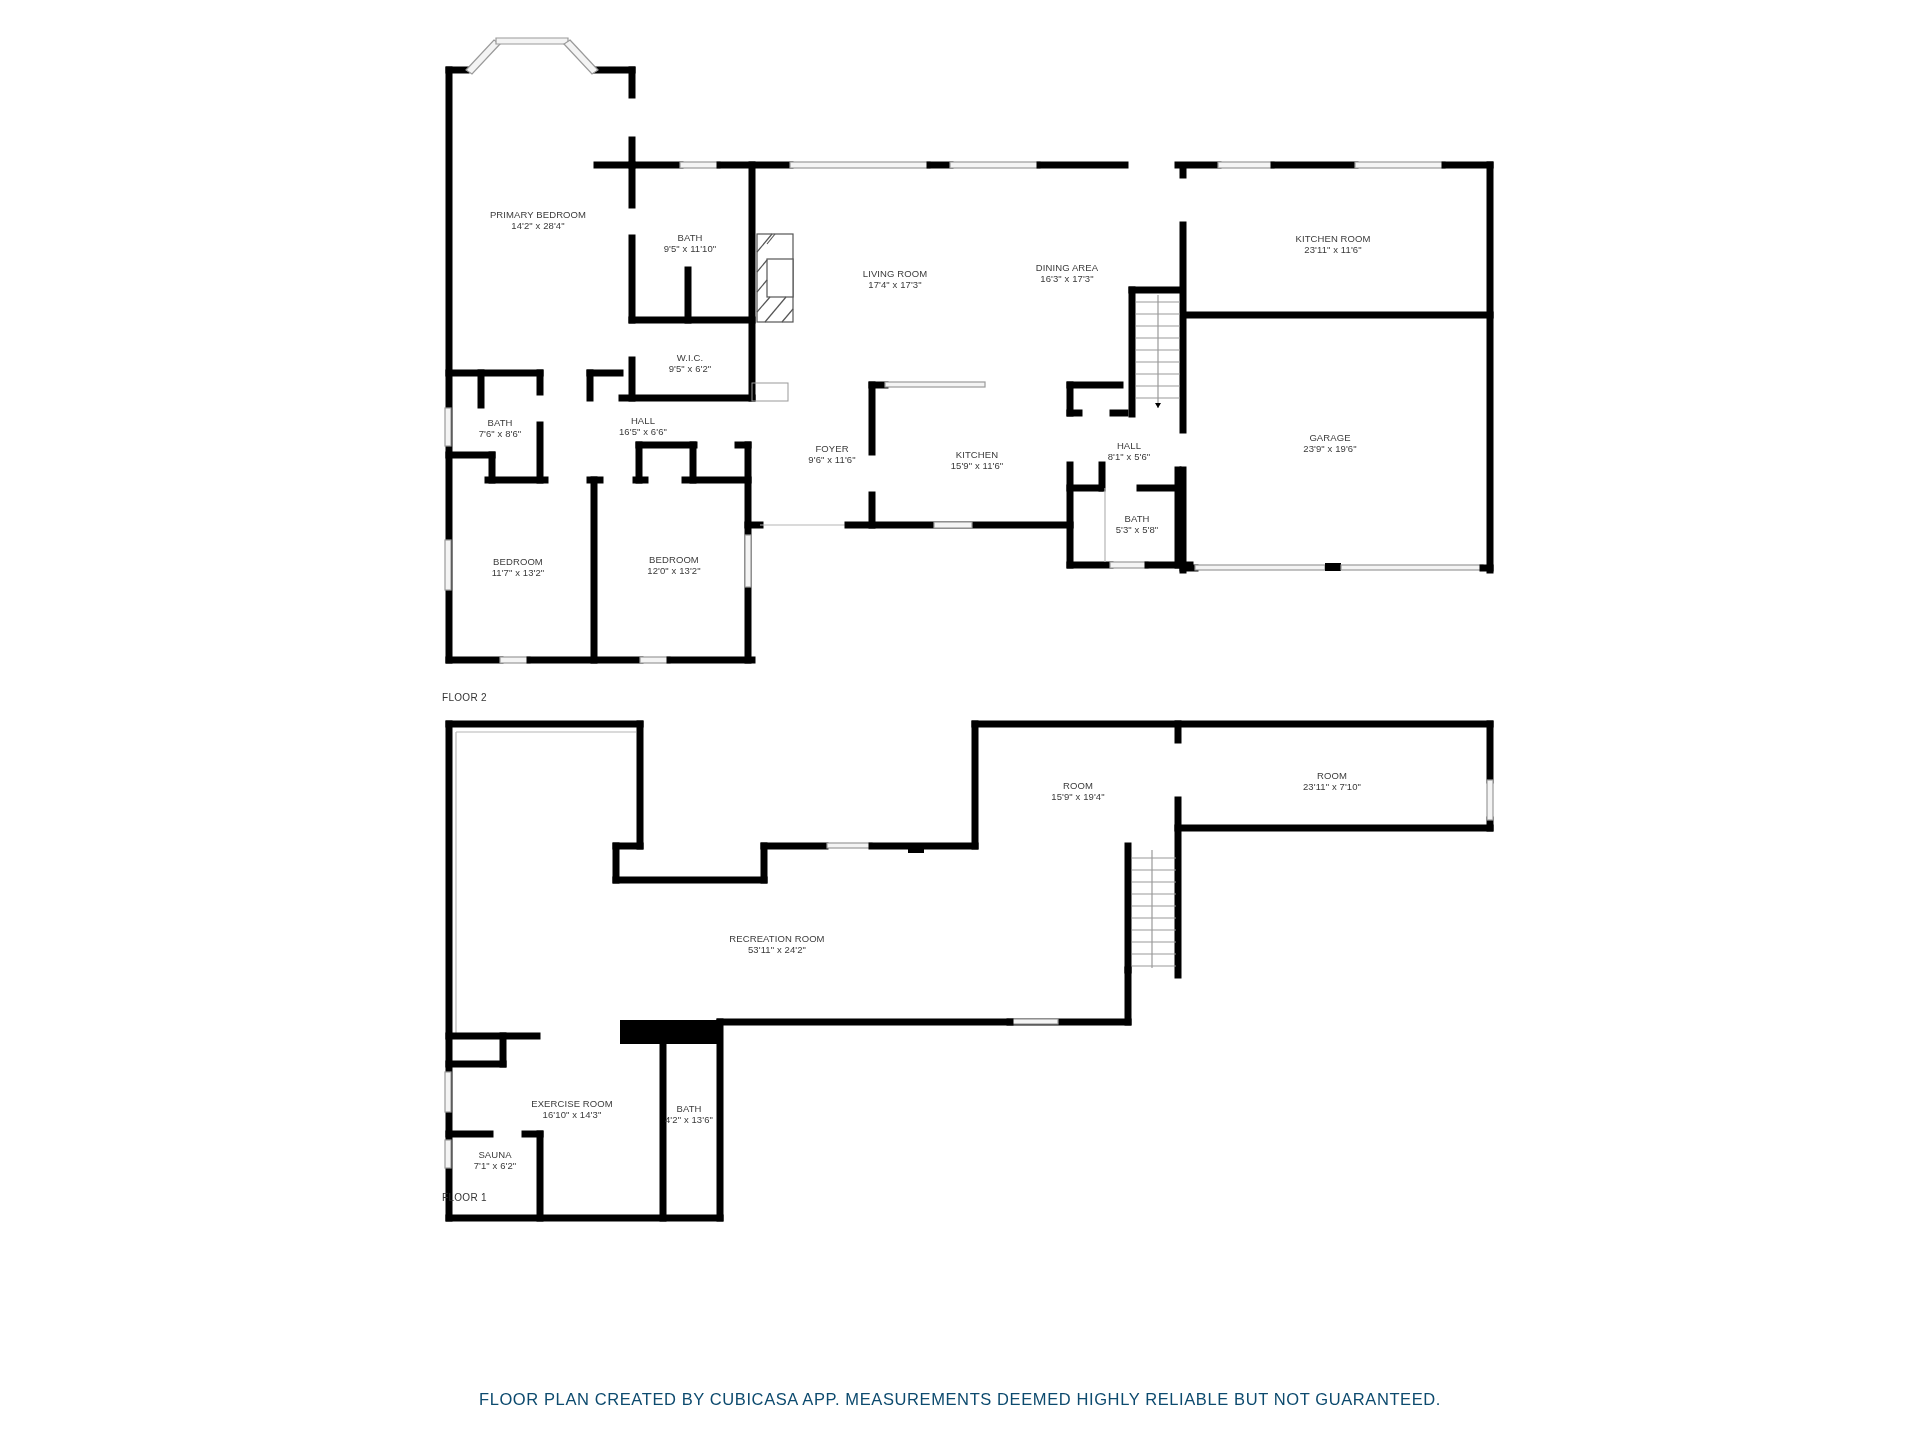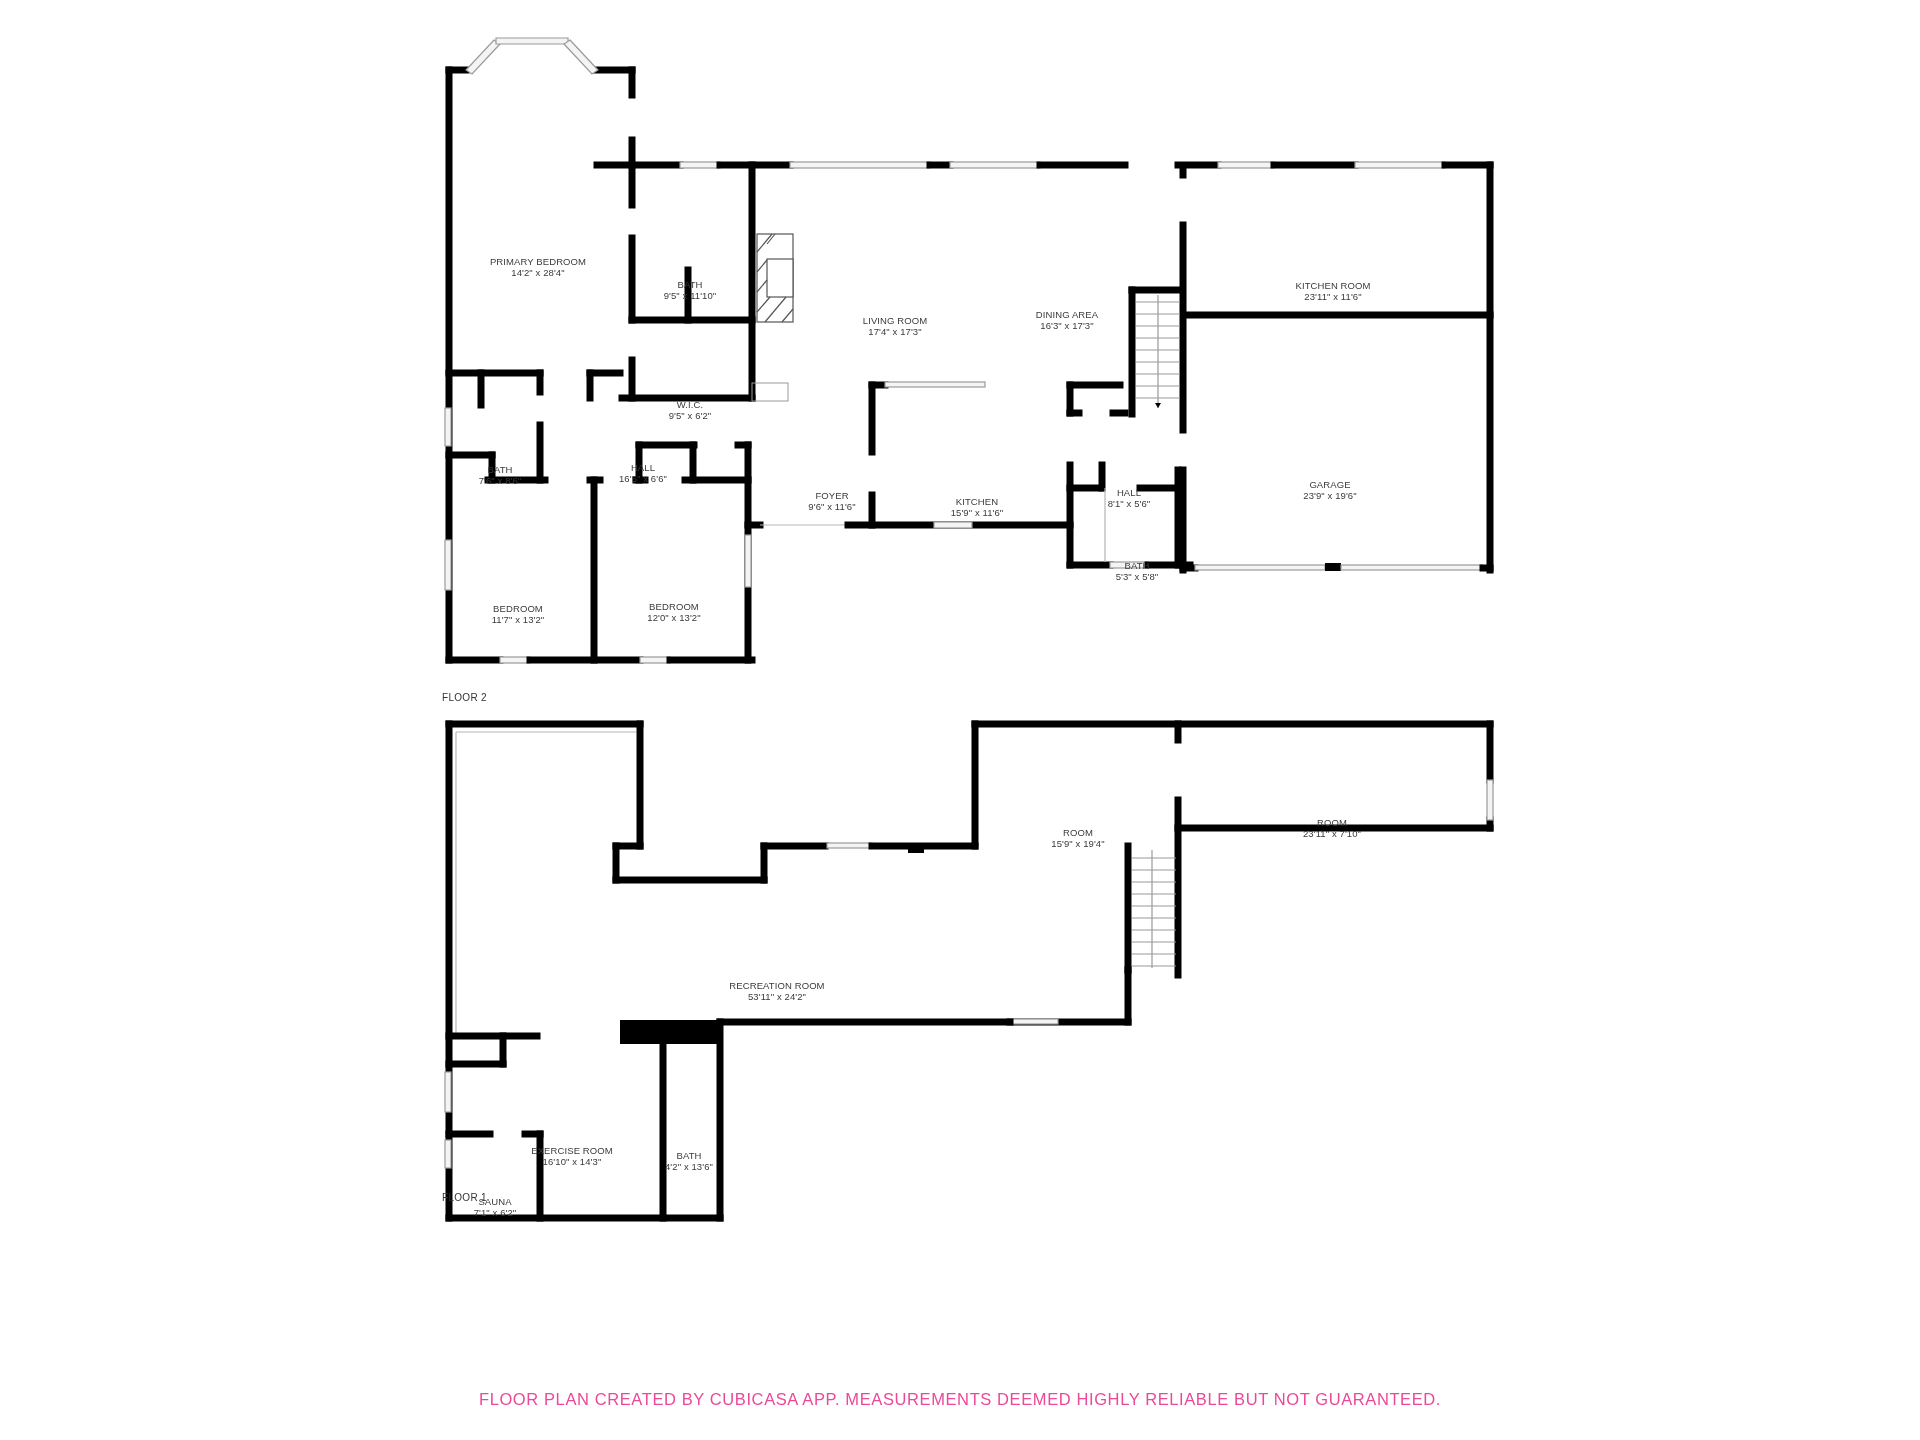--- a/index.html
+++ b/index.html
@@ -6,25 +6,25 @@
   body { width: 1920px; height: 1440px; position: relative; overflow: hidden;
          font-family: "Liberation Sans", sans-serif; color: #333; }
   #plan { position: absolute; left: 0; top: 0; width: 1920px; height: 1440px; }
   .wall { fill: #000; }
   .wline { stroke: #000; stroke-width: 7; fill: none; stroke-linecap: square; }
   .win { fill: #f4f4f4; stroke: #9a9a9a; stroke-width: 1.2; }
   .thin { stroke: #b5b5b5; stroke-width: 1.2; fill: none; }
   .stair { stroke: #9a9a9a; stroke-width: 1.2; fill: none; }
   .hatch { stroke: #555; stroke-width: 1.2; fill: none; }
   .room-label { position: absolute; text-align: center; font-size: 9.5px; line-height: 11px;
-                color: #3a3a3a; transform: translateX(-50%); white-space: nowrap; letter-spacing: 0.1px; margin-top: 47px; }
+                color: #3a3a3a; transform: translateX(-50%); white-space: nowrap; letter-spacing: 0.1px; }
   .room-label .nm, .room-label .dm { display: block; }
   .floor-label { position: absolute; font-size: 10px; color: #333; letter-spacing: 0.3px; }
   .disclaimer { position: absolute; left: 0; width: 1920px; top: 1390px; text-align: center;
-                font-size: 16.5px; color: #ec4899; letter-spacing: 0.6px; }
+                font-size: 16.5px; color: #0c4a6e; letter-spacing: 0.6px; }
 </style>
 </head>
 <body>
 
 <svg id="plan" viewBox="0 0 1920 1440" xmlns="http://www.w3.org/2000/svg">
 
   <g>
 
     <line class="wline" x1="449" y1="70" x2="449" y2="660"></line>
     <line class="wline" x1="449" y1="70" x2="466" y2="70"></line>

